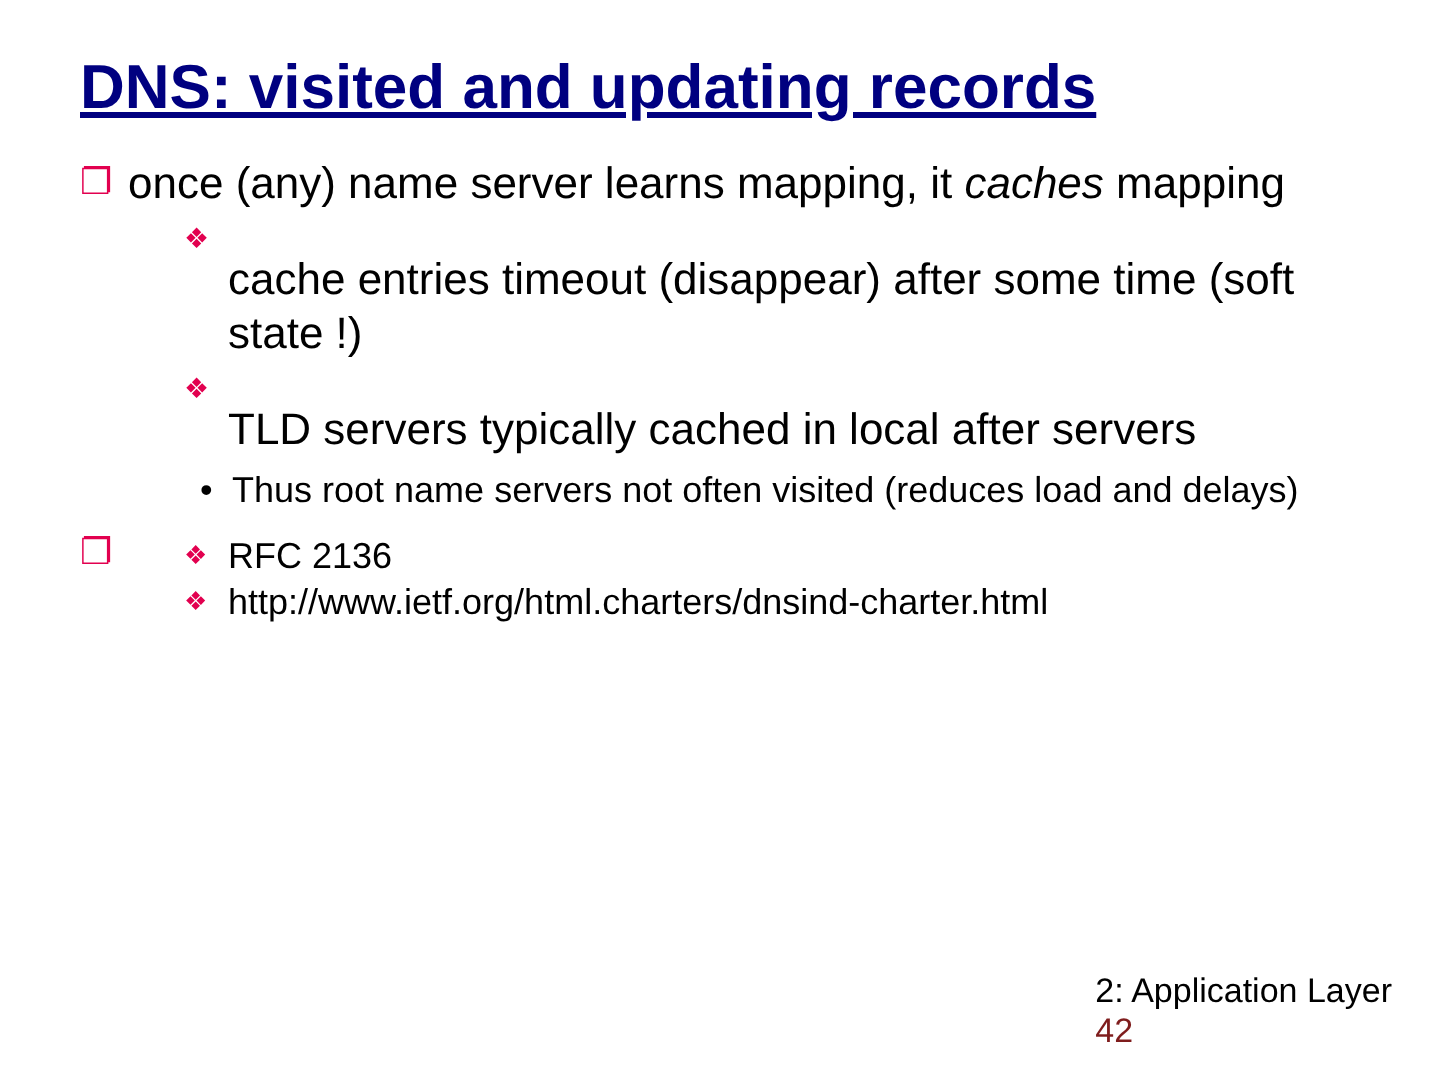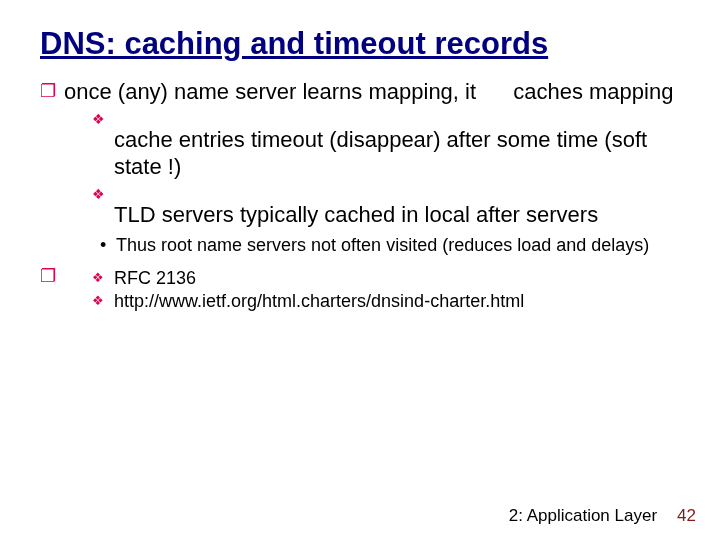--- a/index.html
+++ b/index.html
@@ -84,42 +84,42 @@
     flex: 0 0 22px;
     color: #e2004f;
     font-size: 13px;
     line-height: 22px;
   }
   .lvl2b .txt {
     flex: 1;
     line-height: 1.3;
   }
   .italic {
-    margin-left: 31px;
+    font-style: italic;
   }
   .footer {
     position: absolute;
     bottom: 14px;
     right: 24px;
     font-size: 17px;
     display: flex;
     align-items: baseline;
-    gap: 20px;
+    flex-direction: column;
   }
   .footer .num {
     color: #7f1d1d;
     font-size: 17px;
   }
 </style>
 </head>
 <body>
 
 <div class="slide">
 
-  <h1 class="title">DNS: caching and timeout records</h1>
+  <h1 class="title">DNS: visited and updating records</h1>
 
   <div class="content">
 
     <div class="lvl1">
       <div class="bullet">❐</div>
       <div class="txt">
         <span>once (any) name server learns mapping, it </span><span class="italic">caches</span>
         <span>mapping</span>
 
         <div class="lvl2">

